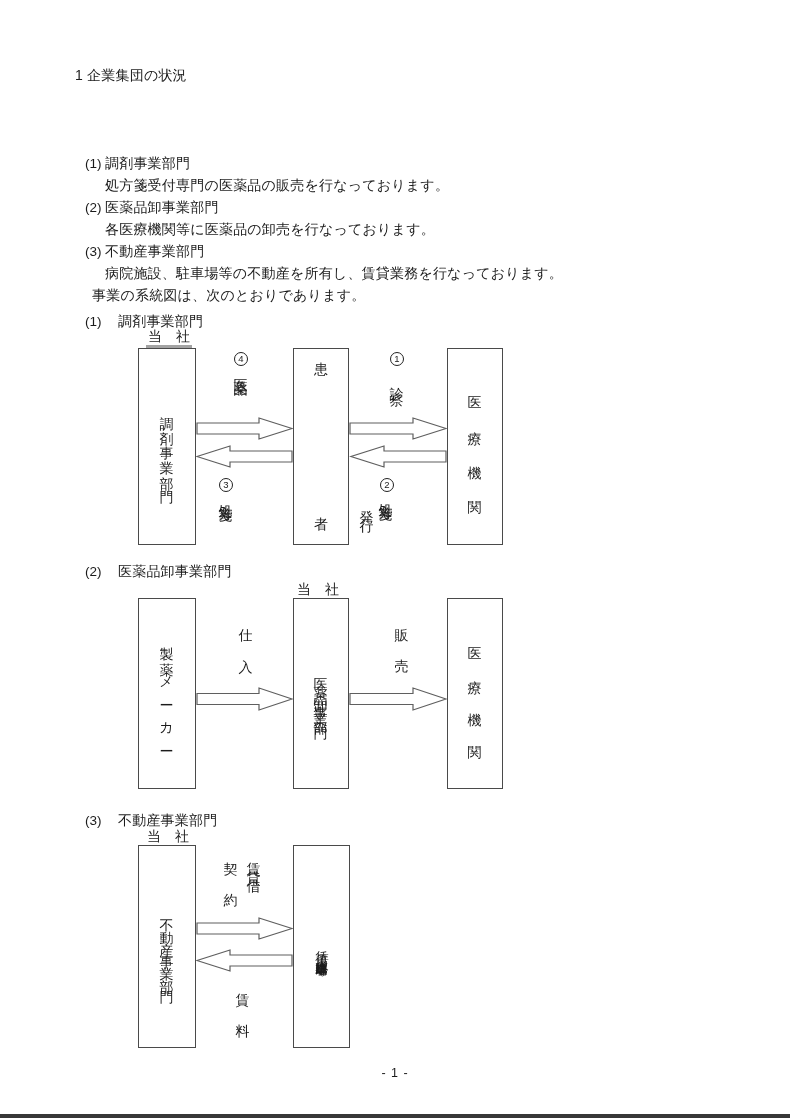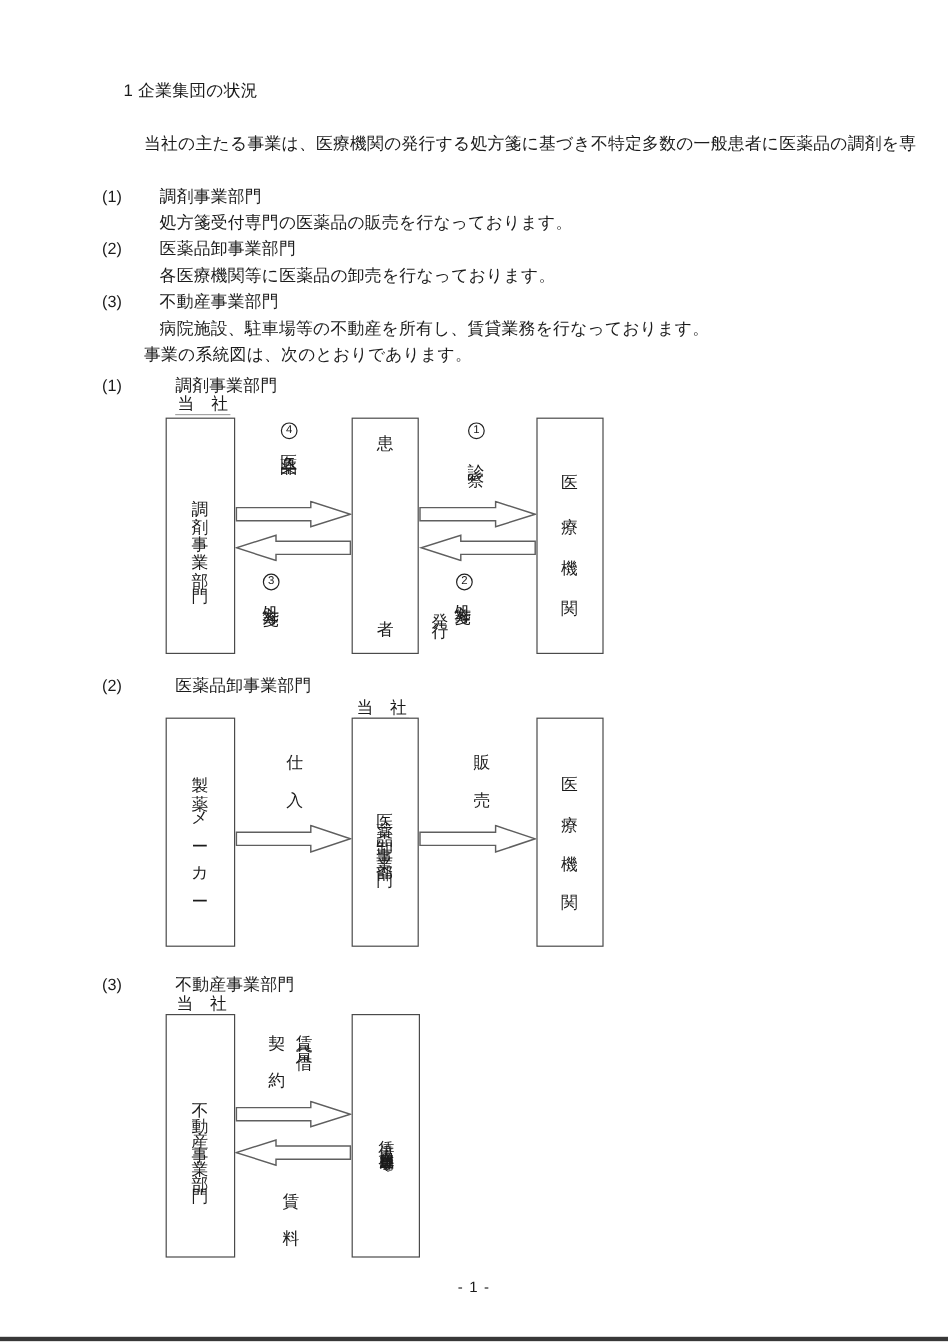--- a/index.html
+++ b/index.html
@@ -1,51 +1,50 @@
 <!DOCTYPE html>
 <html><head>
 <meta charset="utf-8">
 <style>
   html,body{margin:0;padding:0;background:#fff;}
   .page{
     position:relative;width:790px;height:1118px;background:#ffffff;
     font-family:"Liberation Sans","DejaVu Sans",sans-serif;
     color:#1b1b1b;overflow:hidden;
   }
-  .line{position:absolute;font-size:14px;line-height:15px;white-space:pre;letter-spacing:0.2px;margin-left:28px;}
+  .line{position:absolute;font-size:14px;line-height:15px;white-space:pre;letter-spacing:0.2px;}
   .marker{position:absolute;font-size:13.5px;line-height:15px;white-space:pre;}
   .vbox{
     position:absolute;border:1px solid #4a4a4a;background:#fff;
     display:flex;justify-content:center;align-items:center;box-sizing:border-box;
   }
   .vtext{writing-mode:vertical-rl;text-orientation:mixed;font-size:14px;line-height:1;}
   .vlabel{position:absolute;writing-mode:vertical-rl;text-orientation:mixed;font-size:14px;line-height:1;}
   .midbox{flex-direction:column;justify-content:space-between;padding:13px 0;}
   .midbox span{font-size:14px;line-height:14px;}
   .company{
     position:absolute;font-size:14px;line-height:15px;white-space:pre;
-    border-bottom:1px solid #a3a3a3;padding:0 2px 1px 2px;
+    border-bottom:3px solid #a3a3a3;padding:0 2px 1px 2px;
   }
   .flowgroup{position:absolute;display:flex;flex-direction:column;align-items:center;}
   .cnum{
     box-sizing:border-box;display:block;width:14px;height:14px;
     border:1.3px solid #222;border-radius:50%;
     font-size:9.5px;line-height:11px;text-align:center;
   }
   .arrow{position:absolute;}
   .footer{position:absolute;left:0;width:790px;text-align:center;font-size:12.5px;letter-spacing:1px;}
   .bottom-edge{position:absolute;left:0;bottom:0;width:790px;height:4px;background:#383838;}
 </style>
 </head>
 <body>
 
 <div class="page">
 
   <div class="line" style="left:75px;top:68px;">1 企業集団の状況</div>
-  <div class="line" style="left:92px;top:112px;">当社の主たる事業は、医療機関の発行する処方箋に基づき不特定多数の一般患者に医薬品の調剤を専</div>
 
   <div class="marker" style="left:85px;top:156px;">(1)</div>
   <div class="line" style="left:105px;top:156px;">調剤事業部門</div>
   <div class="line" style="left:105px;top:178px;">処方箋受付専門の医薬品の販売を行なっております。</div>
 
   <div class="marker" style="left:85px;top:200px;">(2)</div>
   <div class="line" style="left:105px;top:200px;">医薬品卸事業部門</div>
   <div class="line" style="left:105px;top:222px;">各医療機関等に医薬品の卸売を行なっております。</div>
 
   <div class="marker" style="left:85px;top:244px;">(3)</div>

